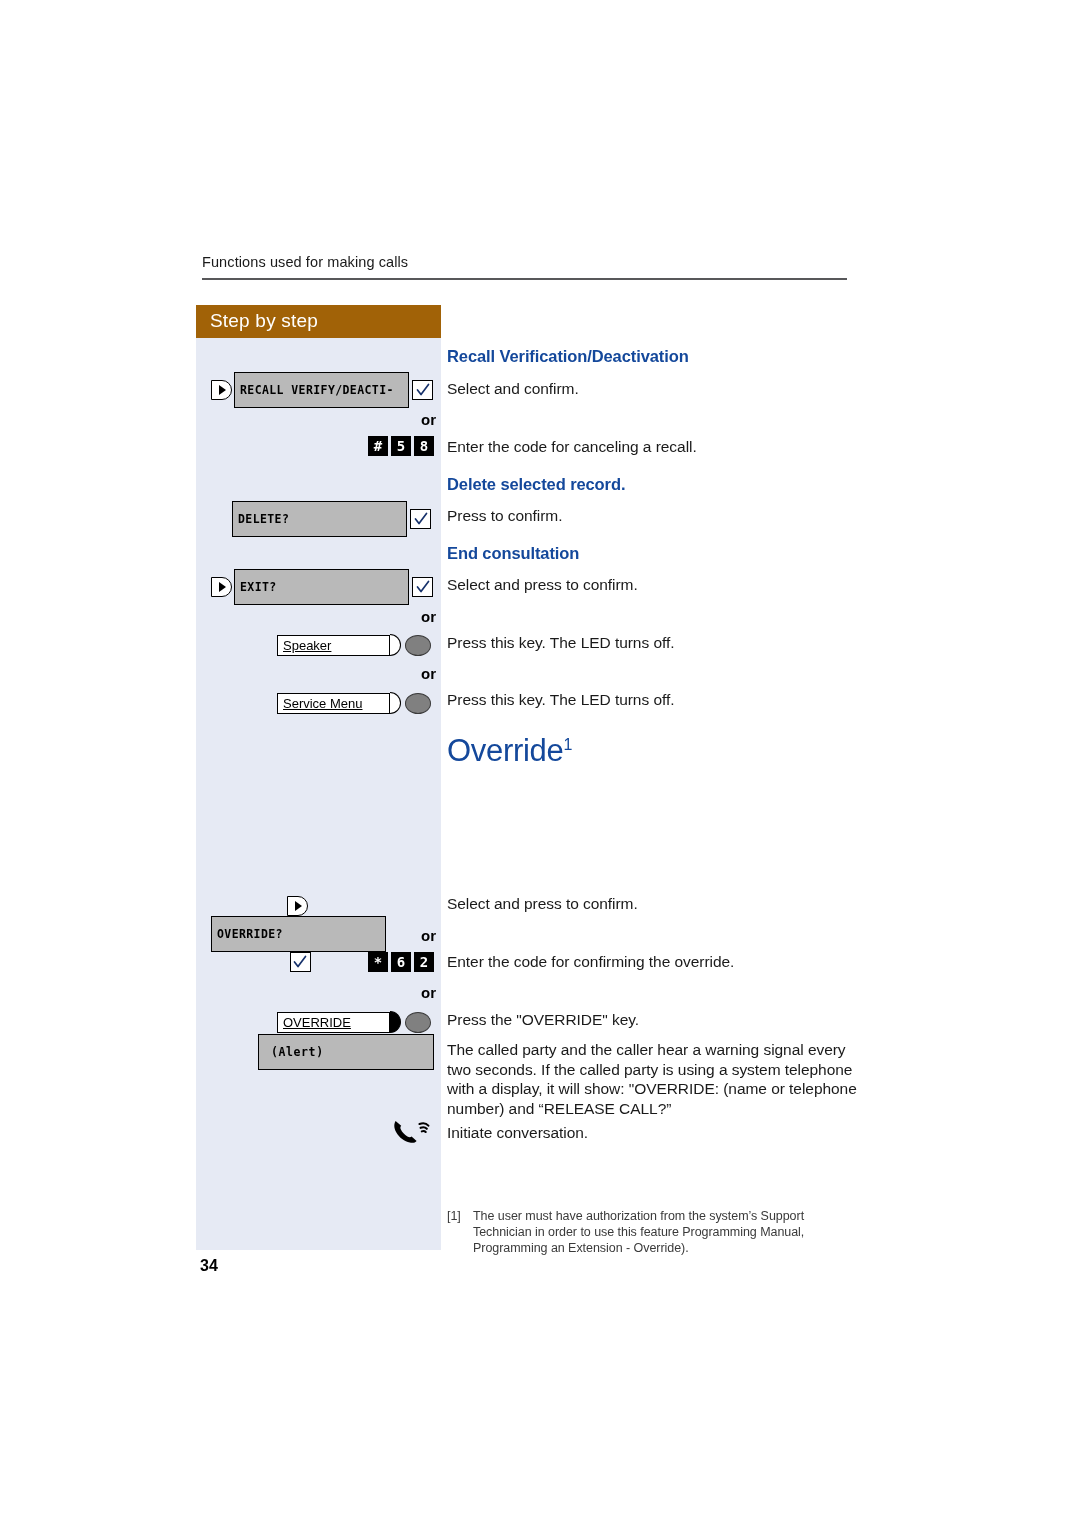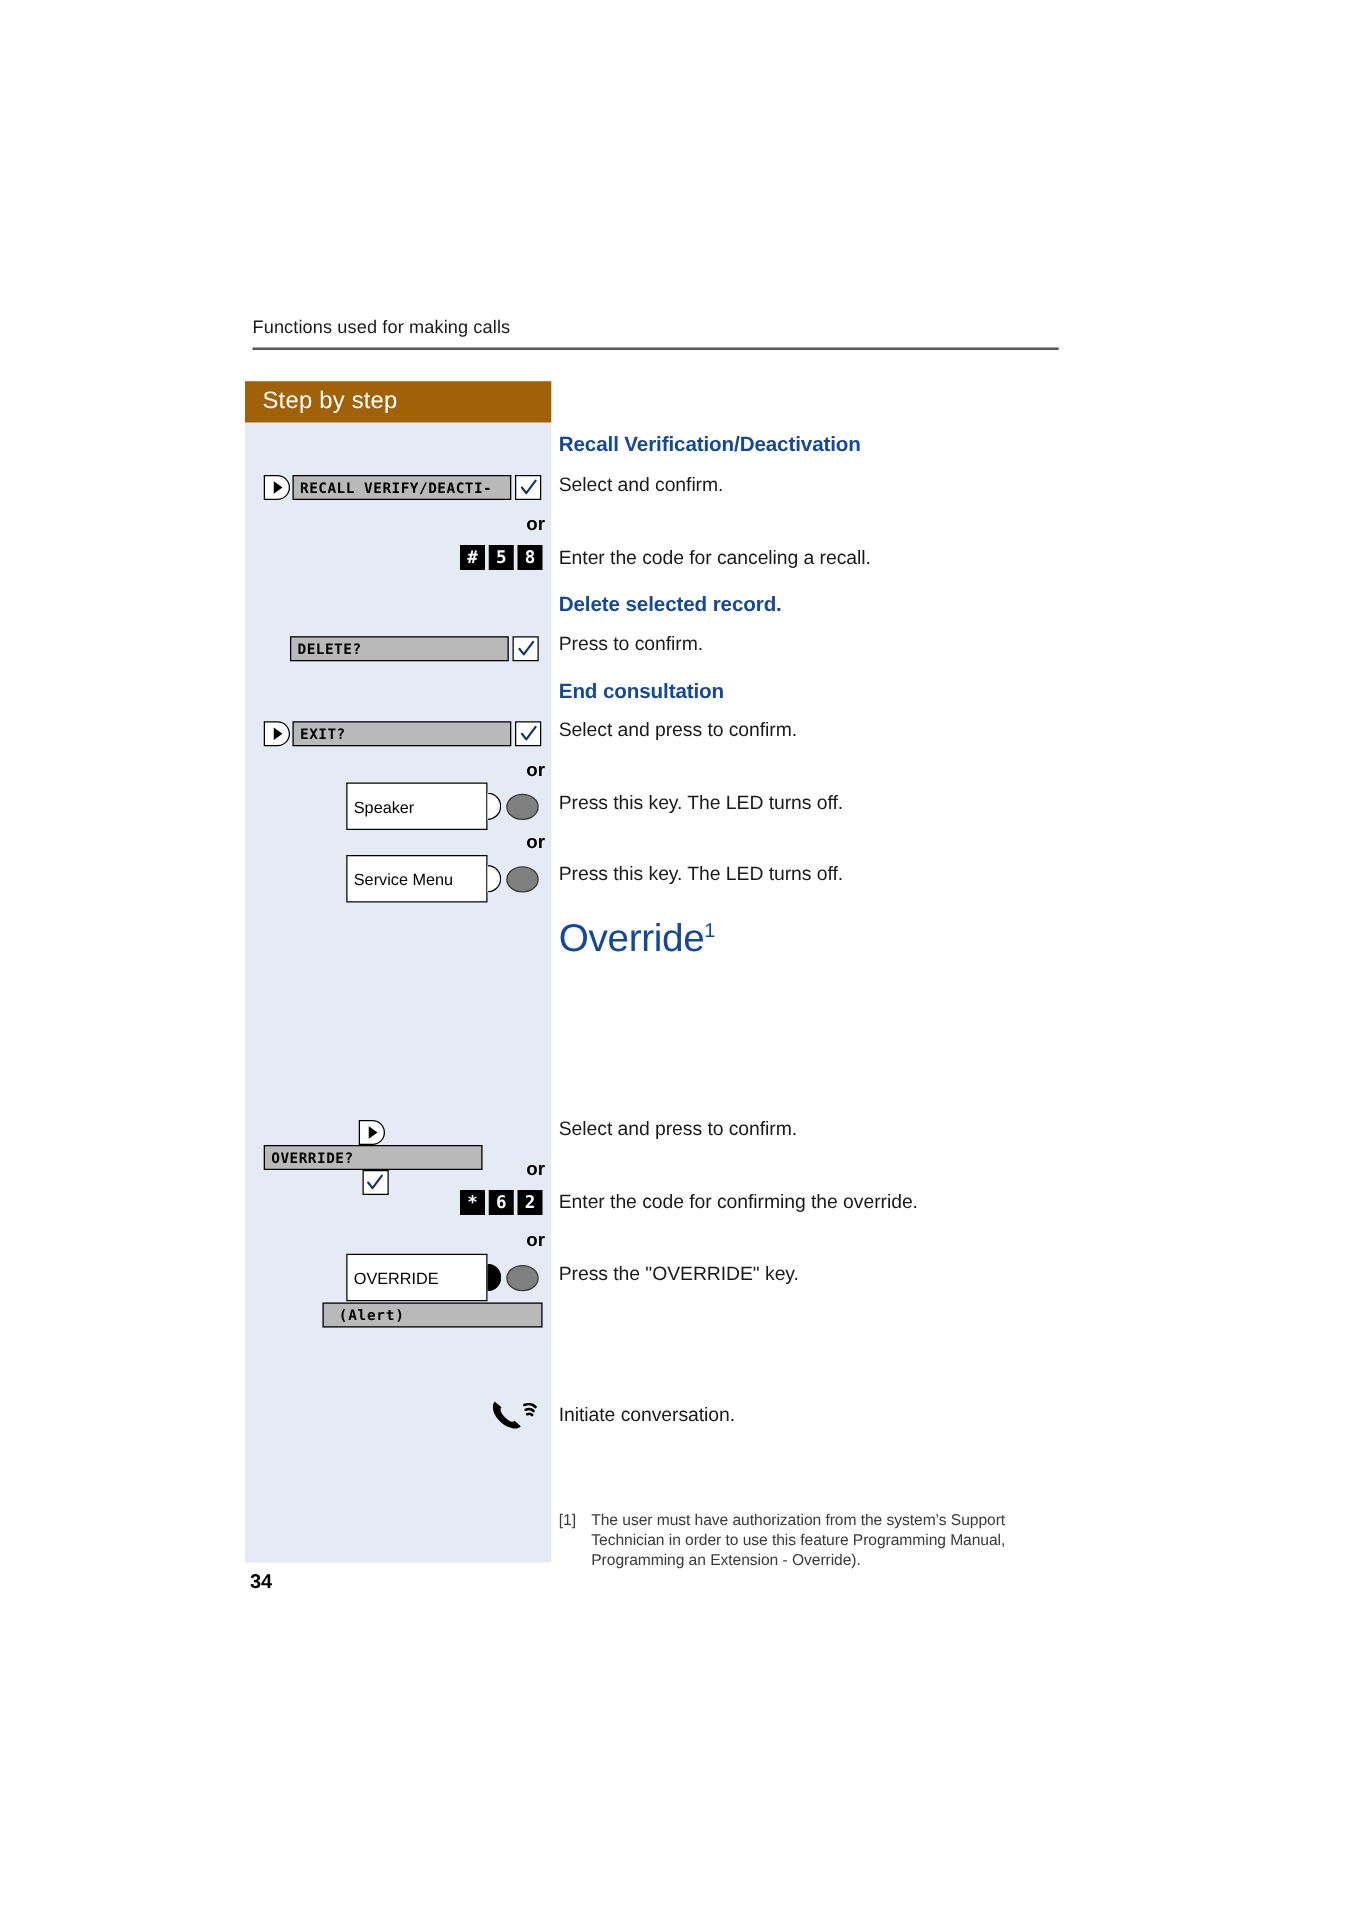--- a/index.html
+++ b/index.html
@@ -91,21 +91,21 @@
   }
   .nav-arrow i {
     display: block;
     width: 0; height: 0;
     border-left: 7px solid #000;
     border-top: 5.5px solid transparent;
     border-bottom: 5.5px solid transparent;
     margin-left: 2px;
   }
   .disp-box {
-    height: 20px;
+    height: 36px;
     background: #b9b9b9;
     border: 1.6px solid #000;
     box-sizing: border-box;
     display: flex;
     align-items: center;
     font-family: "DejaVu Sans Mono", "Liberation Mono", monospace;
     font-size: 11.5px;
     font-weight: bold;
     letter-spacing: 0.4px;
     color: #000;
@@ -154,31 +154,32 @@
   }
 
   
   .fkey {
     position: absolute;
     display: flex;
     align-items: center;
     height: 24px;
   }
   .fkey-label {
-    height: 38px;
+    height: 21px;
     border: 1.6px solid #000;
     background: #ffffff;
     box-sizing: border-box;
     display: flex;
     align-items: center;
     padding-left: 5px;
     font-size: 13px;
     color: #000;
     white-space: nowrap;
     flex: none;
+    text-decoration: underline;
   }
   .fkey-tab {
     width: 11px;
     height: 22px;
     border: 1.6px solid #000;
     border-left: none;
     border-radius: 0 11px 11px 0;
     background: #ffffff;
     box-sizing: border-box;
     flex: none;
@@ -406,20 +407,21 @@
   <div class="body-line" style="left:447px; top:691px;">Press this key. The LED turns off.</div>
 
   <h1 class="h1" style="left:447px; top:733px;"><span>Override</span><sup>1</sup></h1>
 
 
 
   <div class="body-line" style="left:447px; top:895px;">Select and press to confirm.</div>
   <div class="body-line" style="left:447px; top:953px;">Enter the code for confirming the override.</div>
   <div class="body-line" style="left:447px; top:1011px;">Press the "OVERRIDE" key.</div>
 
+  <div class="para" style="left:447px; top:1040px; width:413px;">The called party and the caller hear a warning signal every two seconds. If the called party is using a system telephone with a display, it will show: "OVERRIDE: (name or telephone number) and “RELEASE CALL?”</div>
 
   <div class="body-line" style="left:447px; top:1124px;">Initiate conversation.</div>
 
   <div class="footnote">
     <span class="fn-mark">[1]</span>
     <span class="fn-text">The user must have authorization from the system’s Support Technician in order to use this feature Programming Manual, Programming an Extension - Override).</span>
   </div>
 
   <div class="pageno">34</div>
 

